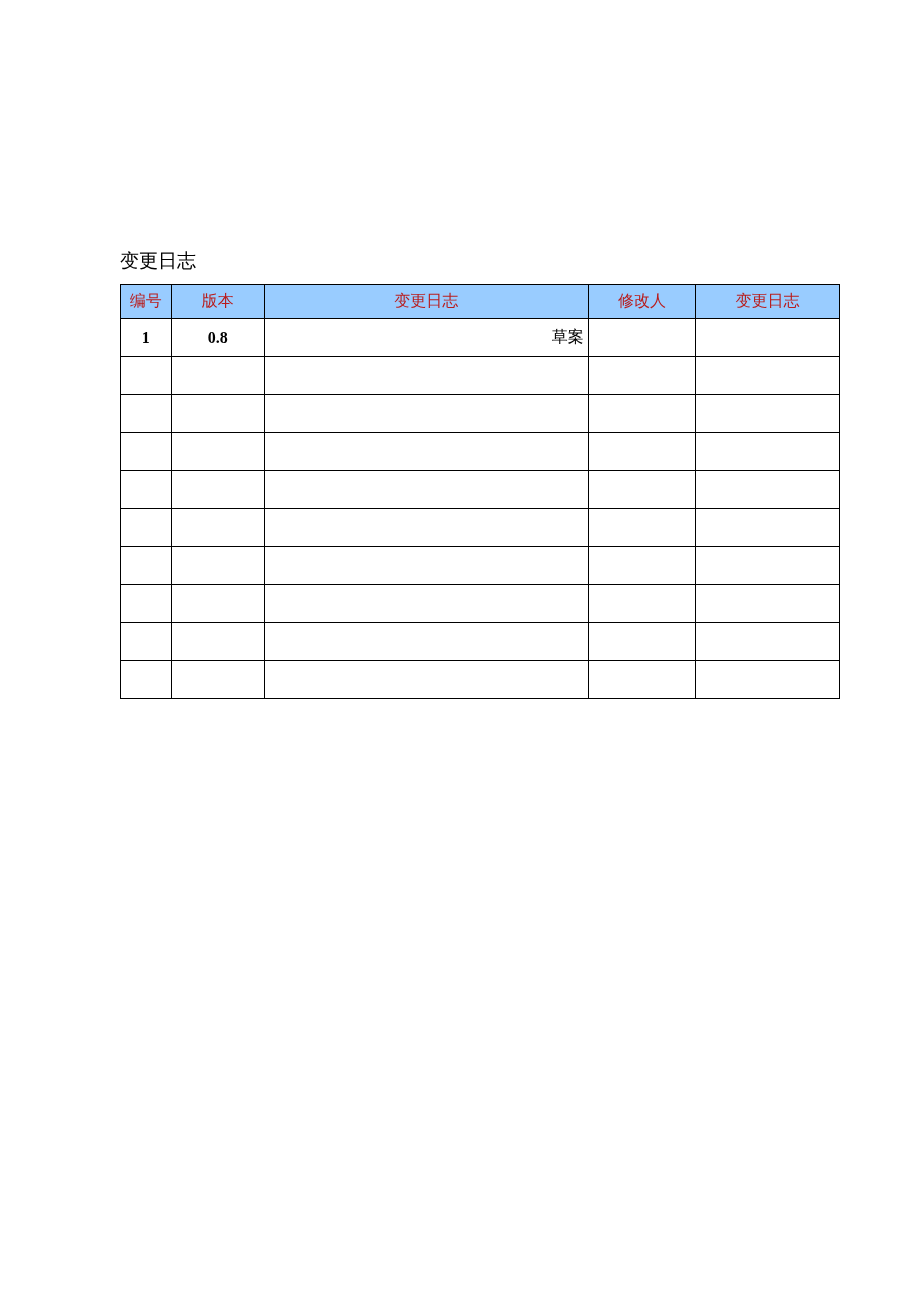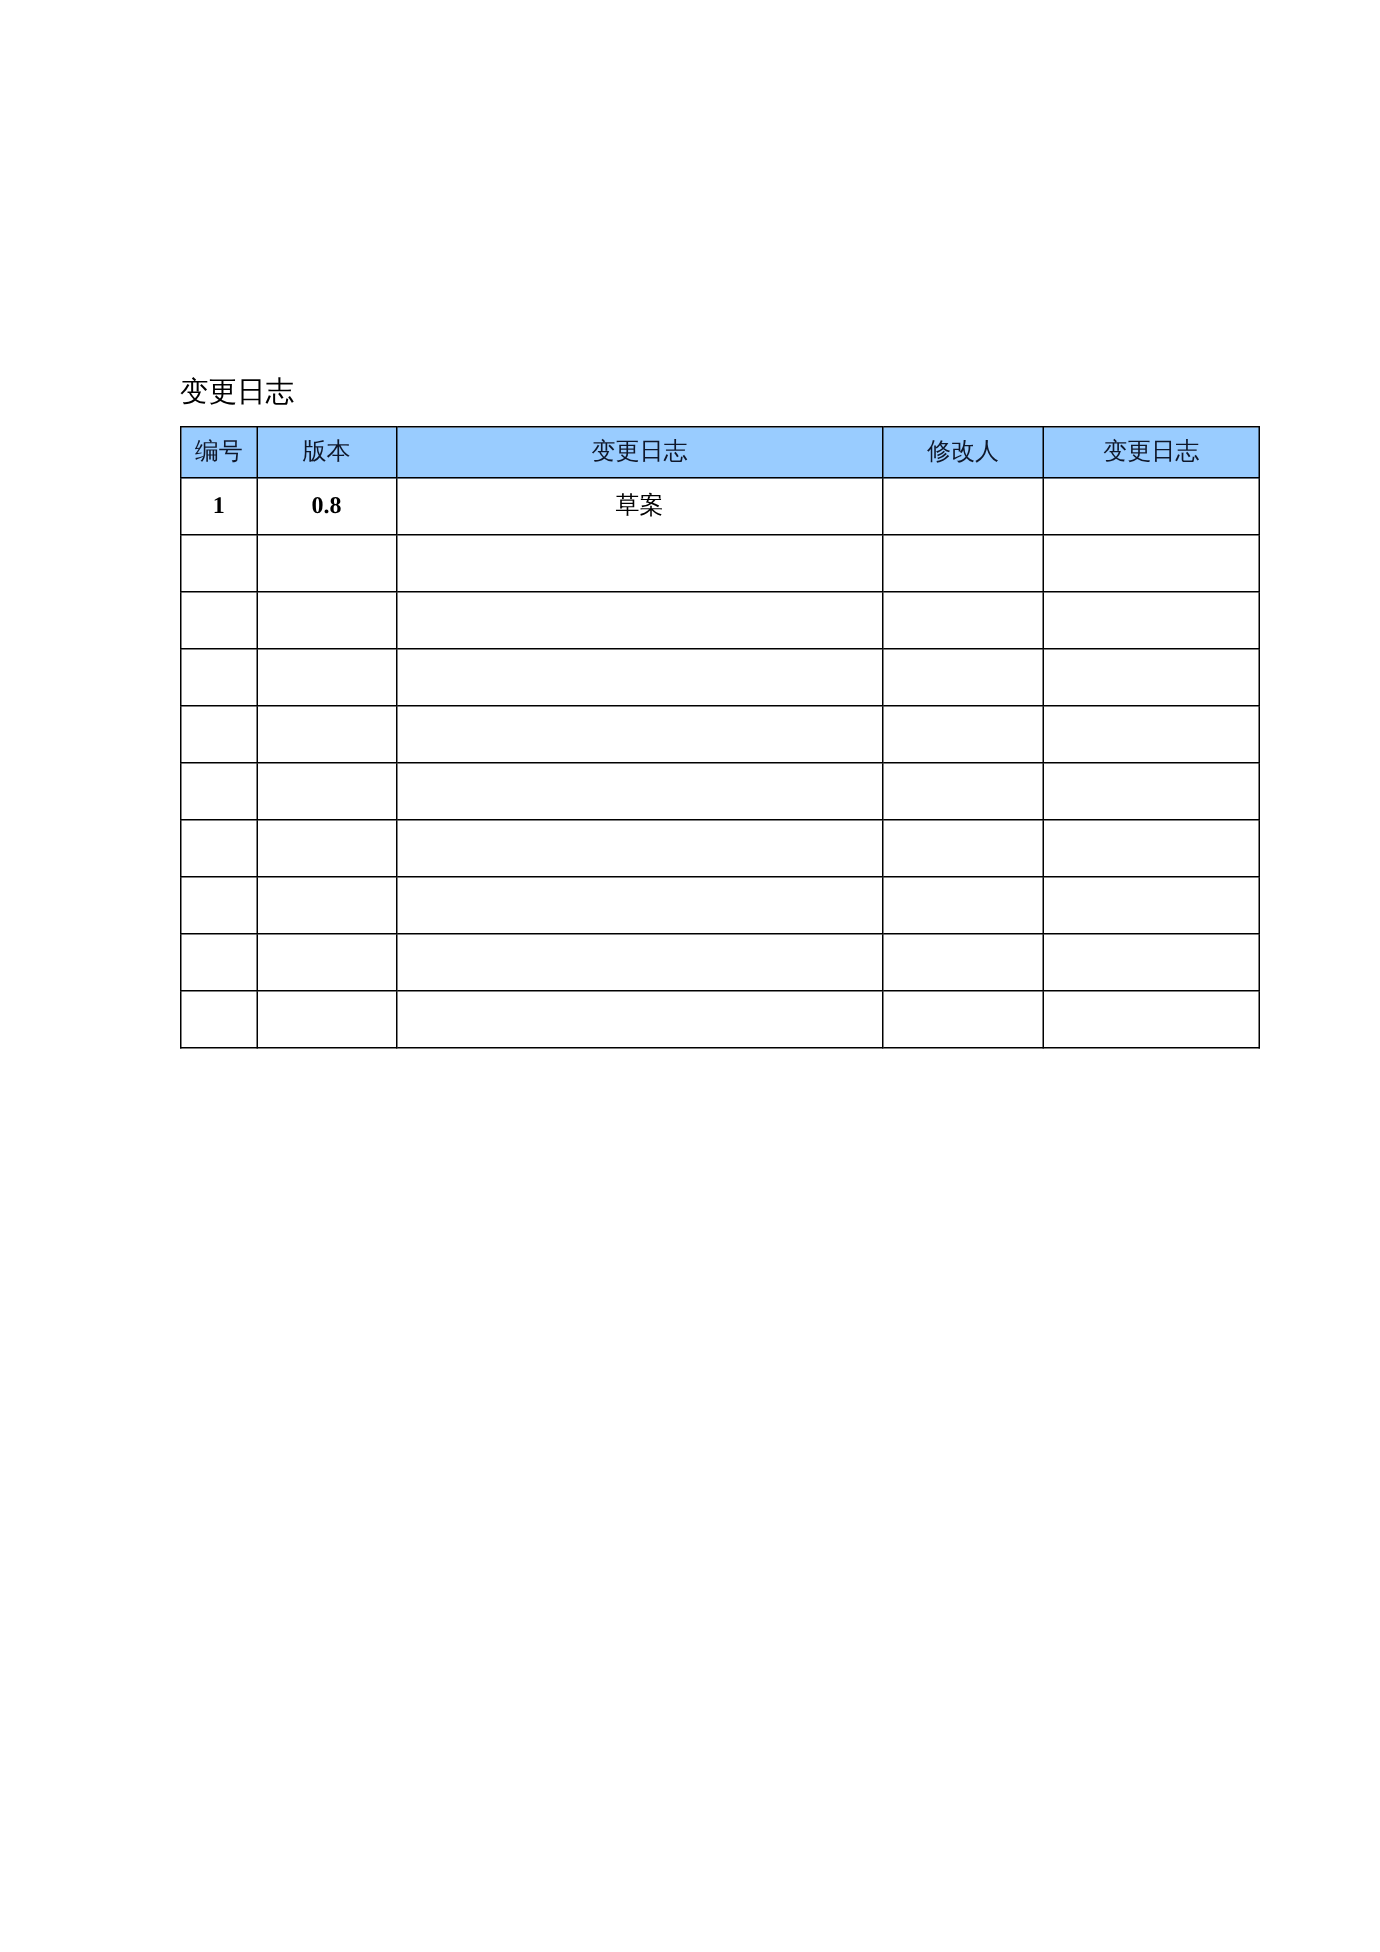--- a/index.html
+++ b/index.html
@@ -33,21 +33,21 @@
     }
     th, td {
       border: 1px solid #000;
       height: 38px;
       padding: 0 4px;
       font-size: 16px;
       vertical-align: middle;
     }
     th {
       background: #99ccff;
-      color: #0f172a;
+      color: #b91c1c;
       font-weight: normal;
       text-align: center;
       font-family: "SimSun", "宋体", serif;
       height: 34px;
       margin-left: 44px;
     }
     td {
       text-align: left;
       color: #000;
     }
@@ -55,21 +55,21 @@
     .col-version { width: 92px; }
     .col-content { width: 320px; }
     .col-author { width: 106px; }
     .col-date { width: 142px; }
     .center-bold {
       text-align: center;
       font-weight: bold;
       font-family: "Times New Roman", serif;
     }
     .left-text {
-      text-align: center;
+      text-align: right;
       font-family: "SimSun", "宋体", serif;
     }
   </style>
 </head>
 <body>
 
 <div class="content">
   <div class="title">变更日志</div>
   <table>
     <colgroup>

